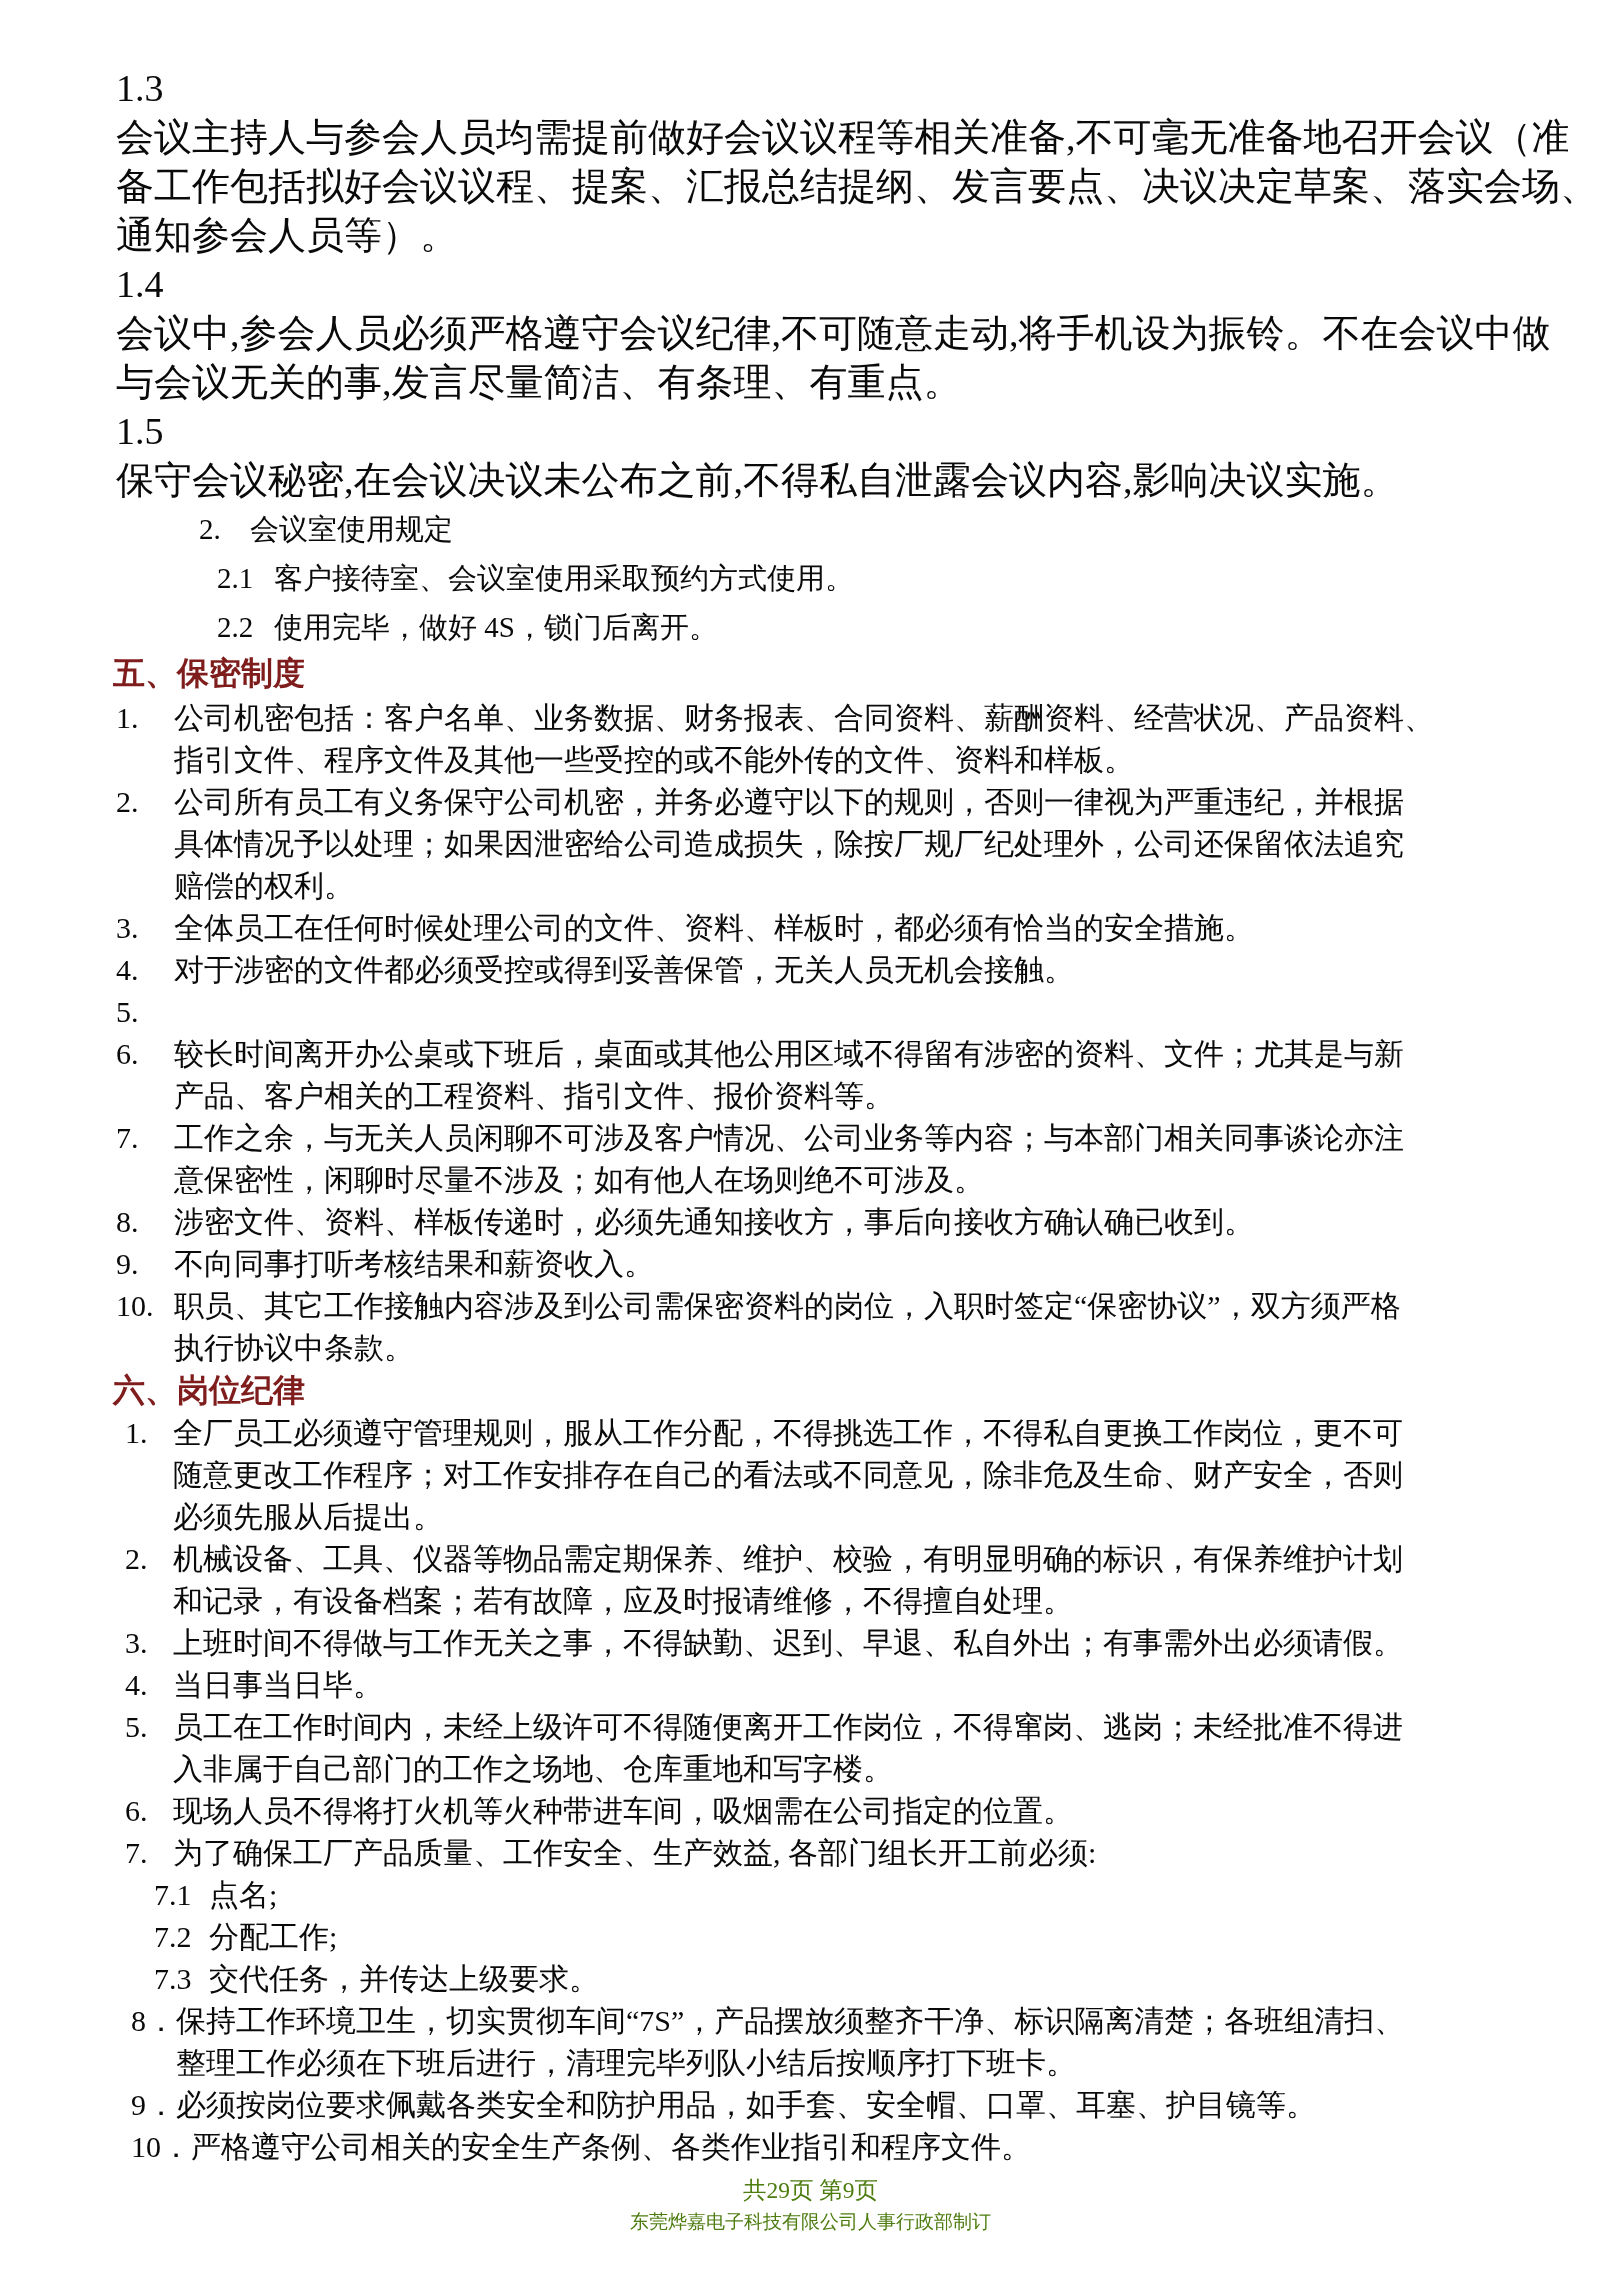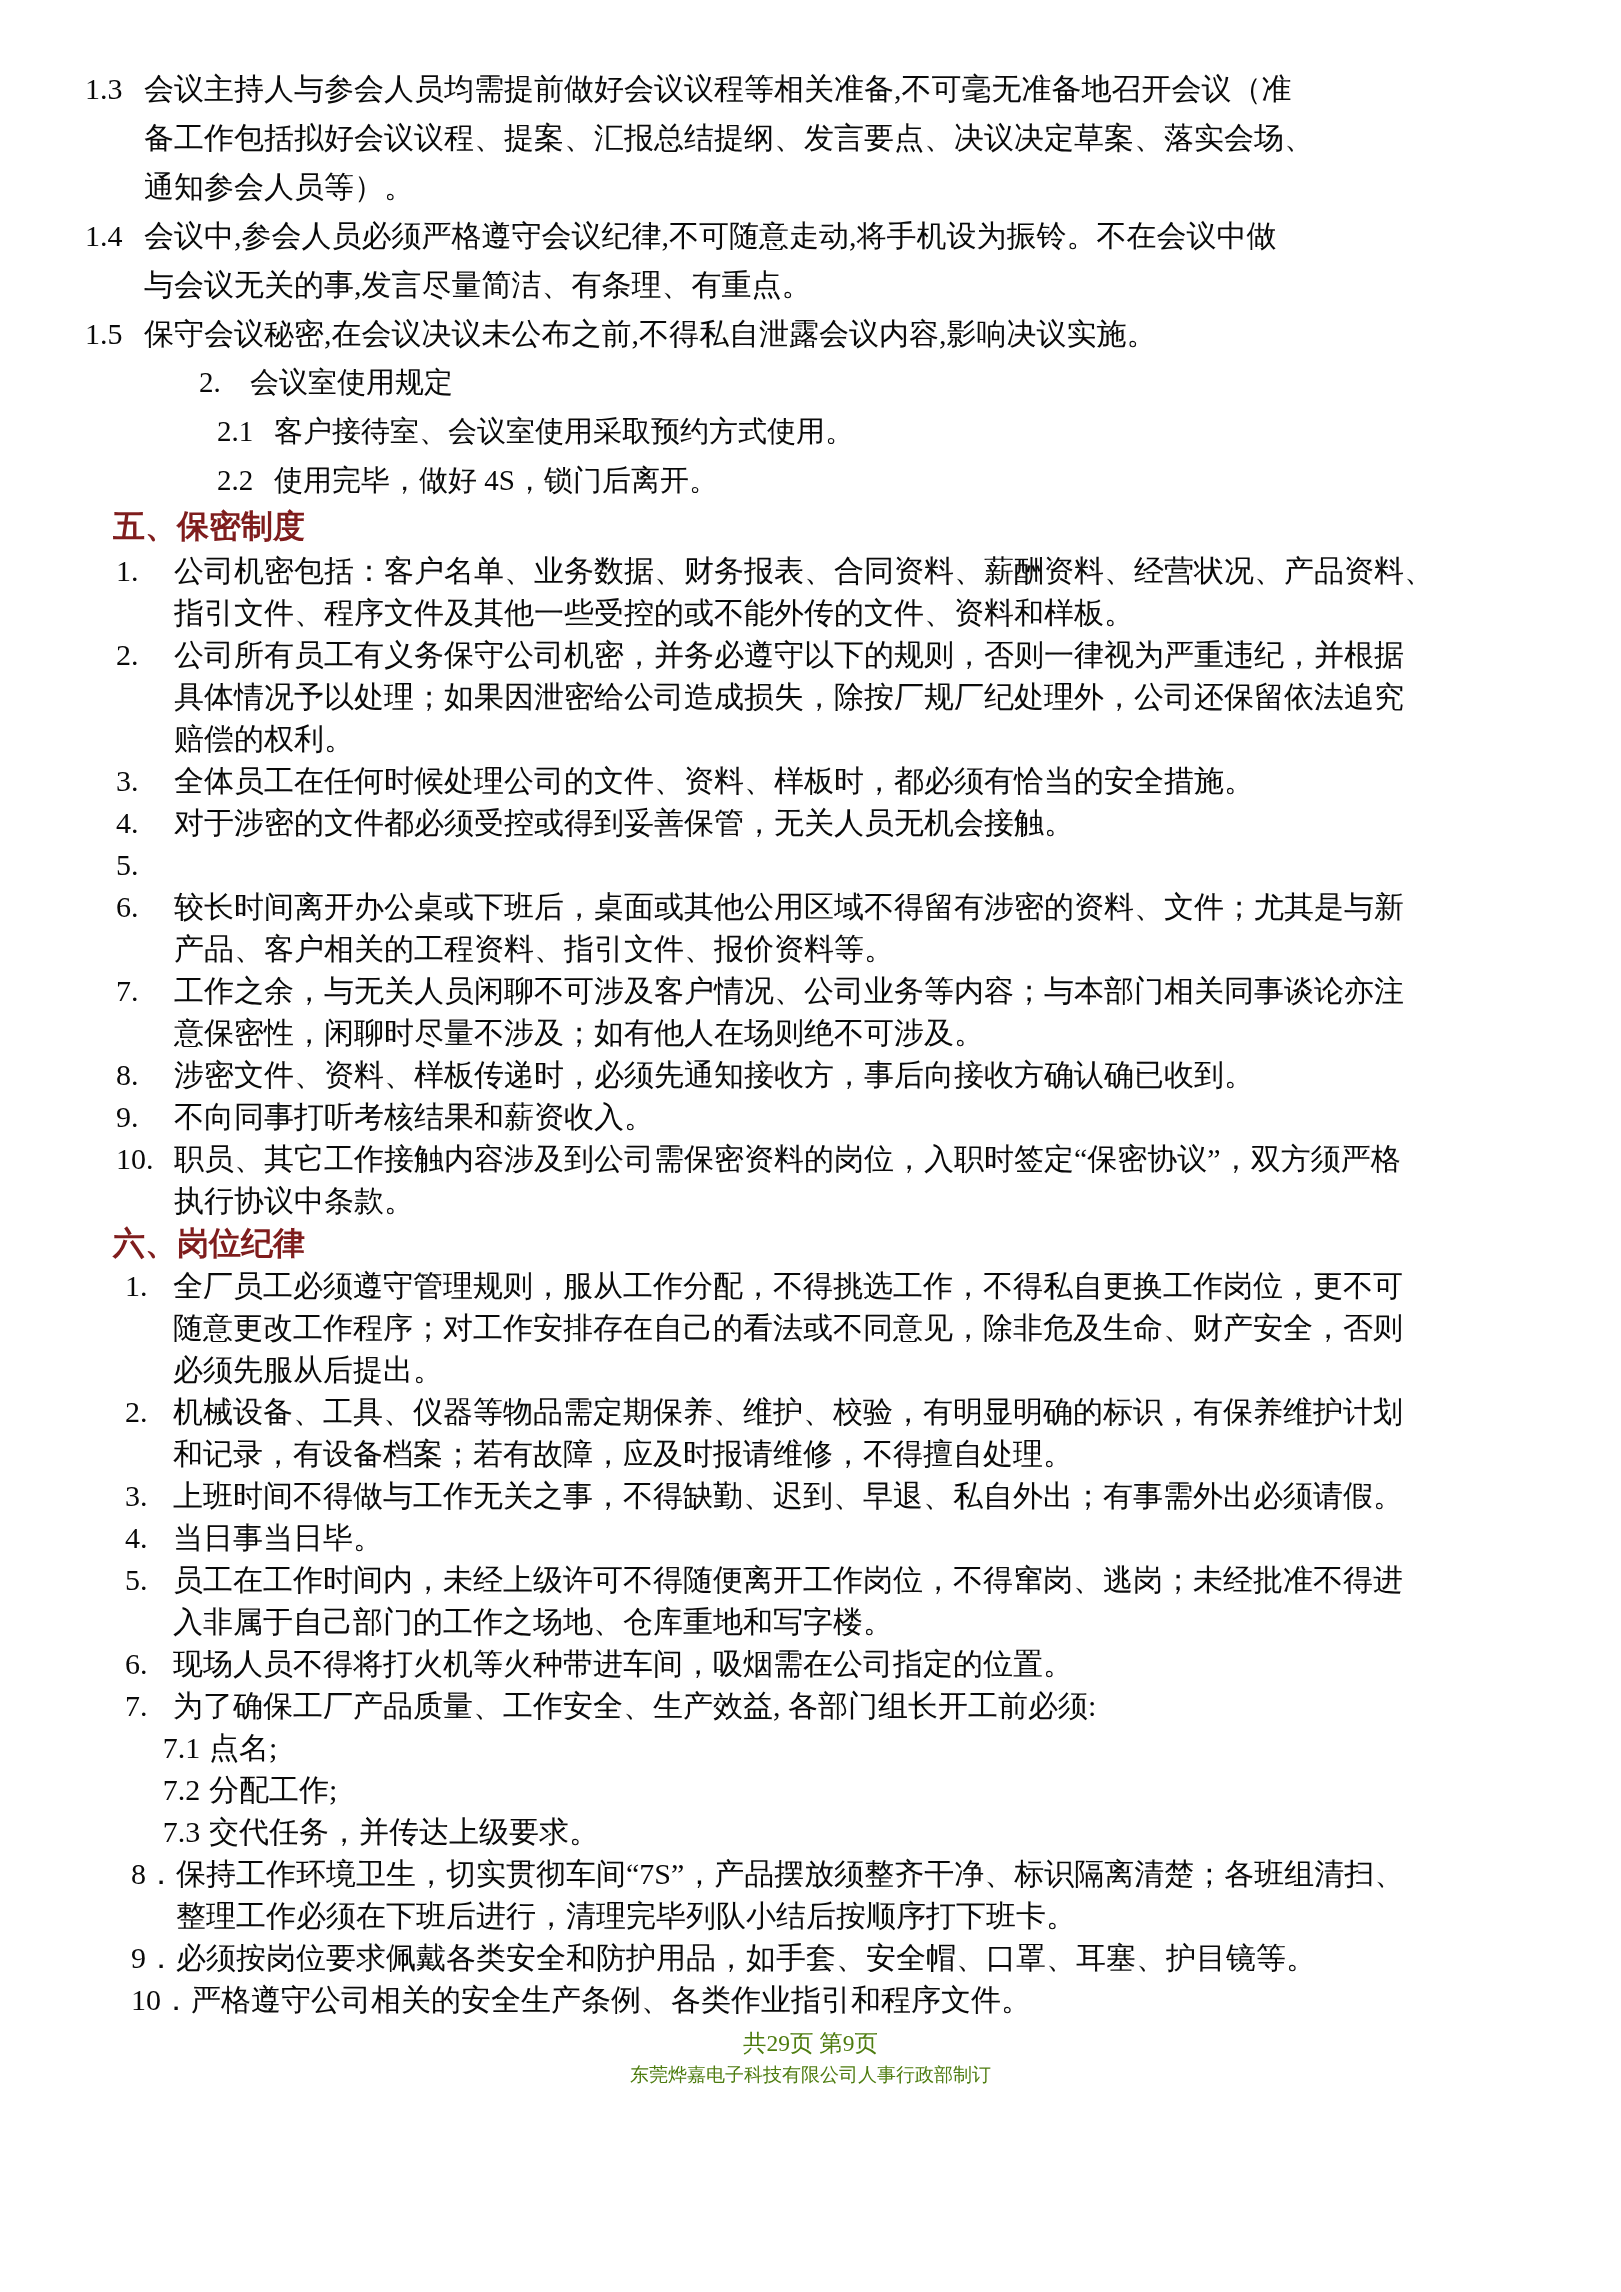--- a/index.html
+++ b/index.html
@@ -12,21 +12,21 @@
     box-sizing:border-box;
     padding-top:64px;
     font-family:"Liberation Serif","DejaVu Serif",serif;
     color:#0a0a0a;
   }
   .row{display:flex;align-items:flex-start;}
   .num{white-space:pre;flex:0 0 auto;}
   .txt{white-space:pre;}
 
   
-  .mi{margin-left:85px;font-size:30px;line-height:49px;}
+  .mi{margin-left:116px;font-size:38px;line-height:49px;flex-direction:column;}
   .mi .num{width:59px;}
   .rh{margin-left:199px;font-size:29px;line-height:49px;}
   .rh .num{width:51px;}
   .ri{margin-left:217px;font-size:29px;line-height:49px;}
   .ri .num{width:57px;}
 
   
   .sec-heading{
     font-family:"Liberation Sans","DejaVu Sans",sans-serif;
     font-weight:700;
@@ -40,21 +40,21 @@
 
   
   .s5{margin-left:116px;font-size:30px;line-height:42px;}
   .s5 .num{width:58px;}
   .sec5-block{margin-top:2px;}
 
   
   .s6a{margin-left:125px;font-size:30px;line-height:42px;}
   .s6a .num{width:48px;}
   .s6s{margin-left:154px;font-size:30px;line-height:42px;}
-  .s6s .num{width:55px;text-align:center;}
+  .s6s .num{width:55px;}
   .s6b{margin-left:131px;font-size:30px;line-height:42px;}
   .s6b .num{width:auto;}
 
   
   .footer{text-align:center;color:#4d7c0f;}
   .f1{font-size:23.5px;line-height:29px;margin-top:7.8px;}
   .f2{font-size:19px;line-height:33px;}
 </style>
 </head>
 <body>

